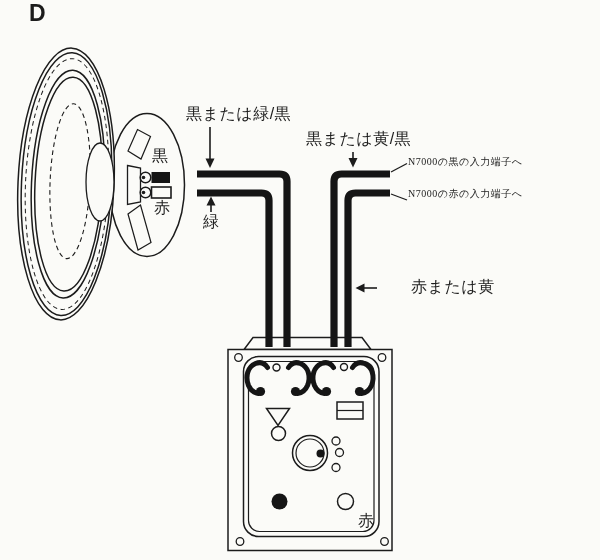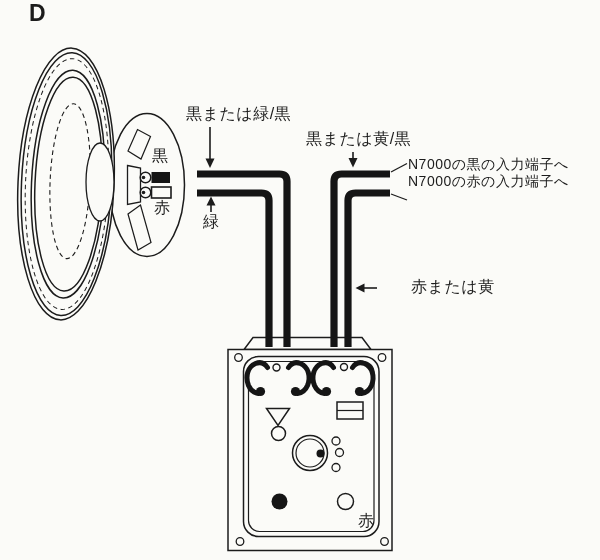--- a/index.html
+++ b/index.html
@@ -5,21 +5,21 @@
   html,body{margin:0;padding:0;background:#e8e8e4;}
   .stage{
     position:relative;width:600px;height:560px;background:#fbfbf8;
     font-family:"Liberation Sans","DejaVu Sans",sans-serif;color:#1c1c1c;
     overflow:hidden;
   }
   .art{position:absolute;left:0;top:0;}
   .lbl{position:absolute;white-space:nowrap;color:#1c1c1c;letter-spacing:0.5px;line-height:1;}
   .fig{font-weight:bold;font-size:23px;letter-spacing:0;}
   .s16{font-size:16px;}
-  .s15{font-size:14px;}
+  .s15{font-size:10px;font-family:Liberation Serif, serif;}
 </style>
 </head>
 <body>
 
 <div class="stage">
 
   <svg class="art" width="600" height="560" viewBox="0 0 600 560">
 
     <g fill="none" stroke="#1c1c1c" stroke-width="1.5">
 
@@ -135,21 +135,21 @@
   </svg>
 
   <div class="lbl fig" style="left:29px;top:2px;">D</div>
 
   <div class="lbl s16" style="left:186px;top:106px;">黒または緑/黒</div>
 
   <div class="lbl s16" style="left:306px;top:131px;">黒または黄/黒</div>
 
   <div class="lbl s15" style="left:408px;top:157px;">N7000の黒の入力端子へ</div>
 
-  <div class="lbl s15" style="left:408px;top:174px;">N7000の赤の入力端子へ</div>
+  <div class="lbl s15" style="left:408px;top:189px;">N7000の赤の入力端子へ</div>
 
   <div class="lbl s16" style="left:379px;top:279px;margin-left:32px;">赤または黄</div>
 
   <div class="lbl s16" style="left:152px;top:148px;">黒</div>
 
   <div class="lbl s16" style="left:154px;top:200px;">赤</div>
 
   <div class="lbl s16" style="left:203px;top:214px;">緑</div>
 
   <div class="lbl s16" style="left:358px;top:513px;">赤</div>

